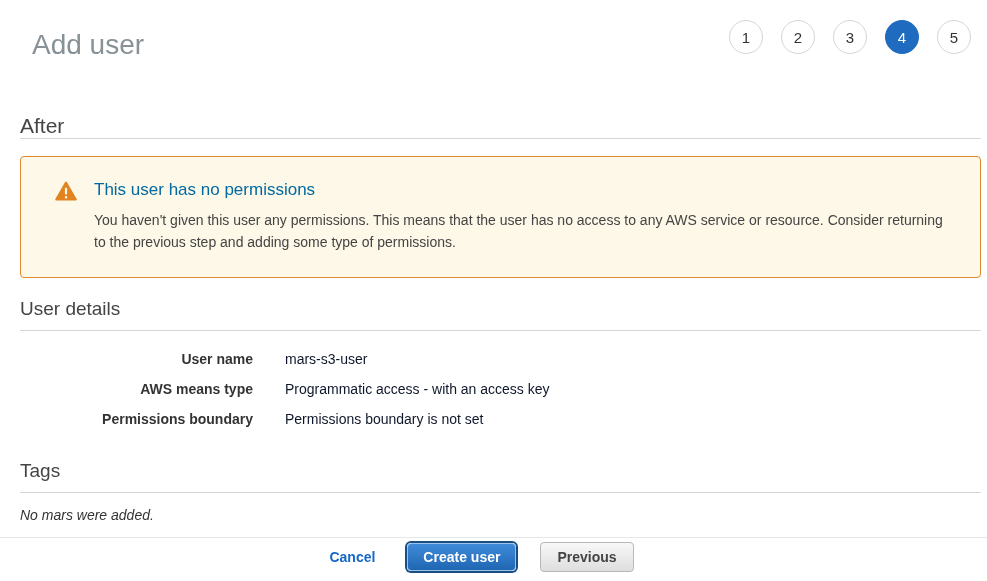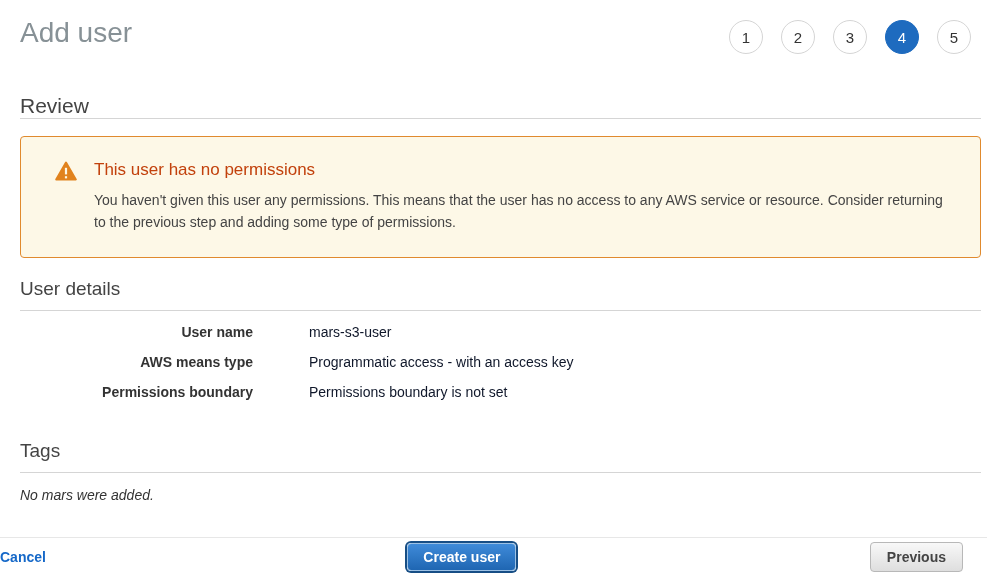--- a/index.html
+++ b/index.html
@@ -10,21 +10,21 @@
     color: #333;
     font-family: "Liberation Sans", sans-serif;
     display: flex; flex-direction: column;
     overflow: hidden;
   }
   .content { flex: 1; padding: 16px 6px 0 20px; }
 
   
   .page-header { display: flex; justify-content: space-between; align-items: flex-start; padding-right: 10px; }
   h1.page-title {
-    margin: 0; font-size: 28px; font-weight: 400;
+    margin: 12px; font-size: 28px; font-weight: 400;
     color: #879196; line-height: 34px;
   }
   .steps { display: flex; gap: 18px; margin-top: 4px; }
   .step {
     width: 34px; height: 34px; border-radius: 50%;
     border: 1px solid #d5d5d5; background: #fff;
     color: #333; font-size: 15px;
     display: flex; align-items: center; justify-content: center;
     cursor: pointer;
   }
@@ -45,41 +45,41 @@
     background: #fdf8e7;
     border: 1px solid #e08a2e;
     border-radius: 4px;
     padding: 22px 26px 24px 34px;
     display: flex; align-items: flex-start;
   }
   .warn-icon { flex: 0 0 auto; margin-top: 2px; }
   .warn-content { margin-left: 17px; }
   .warn-content h3 {
     margin: 0; font-size: 17px; font-weight: 400;
-    color: #c2410c; line-height: 22px;
+    color: #0369a1; line-height: 22px;
   }
   .warn-content p {
     margin: 8px 0 0 0; font-size: 14px; line-height: 22px; color: #444;
     max-width: 860px;
   }
 
   
   .detail-rows { margin-top: 13px; }
-  .detail-row { display: flex; height: 30px; font-size: 14px; gap: 24px; }
+  .detail-row { display: flex; height: 30px; align-items: center; font-size: 14px; }
   .detail-label { width: 233px; text-align: right; font-weight: bold; color: #333; flex: 0 0 auto; }
   .detail-value { margin-left: 32px; color: #0f172a; }
 
   
   .tags-empty { margin: 14px 0 0 0; font-size: 14px; font-style: italic; color: #333; }
 
   
   .wizard-footer {
     height: 44px; flex: 0 0 auto;
     border-top: 1px solid #e7e7e7;
-    display: flex; align-items: center; justify-content: space-between;
+    display: flex; align-items: center; justify-content: center;
     gap: 24px; padding: 0 24px 6px 0;
   }
   .cancel-link {
     color: #1568c8; font-size: 14px; font-weight: bold;
     text-decoration: none; cursor: pointer; margin-right: 14px;
   }
   .btn { font-family: "Liberation Sans", sans-serif; font-size: 14px; font-weight: bold; cursor: pointer; }
   .btn-secondary {
     color: #444;
     background: linear-gradient(#f8f8f8, #dedede);
@@ -105,21 +105,21 @@
     <div class="steps">
       <div class="step">1</div>
       <div class="step">2</div>
       <div class="step">3</div>
       <div class="step active">4</div>
       <div class="step">5</div>
     </div>
   </div>
 
   <section>
-    <h2 class="section-title">Review</h2>
+    <h2 class="section-title">After</h2>
 
     <div class="warning-box">
       <span class="warn-icon">
         <svg width="22" height="20" viewBox="0 0 22 20" aria-hidden="true">
           <path d="M11 1.5 L20.8 18.5 L1.2 18.5 Z" fill="#e1831e" stroke="#e1831e" stroke-width="2" stroke-linejoin="round"></path>
           <rect x="9.9" y="6.8" width="2.2" height="6.6" fill="#fdf8e7"></rect>
           <rect x="9.9" y="15.2" width="2.2" height="2.2" fill="#fdf8e7"></rect>
         </svg>
       </span>
       <div class="warn-content">

